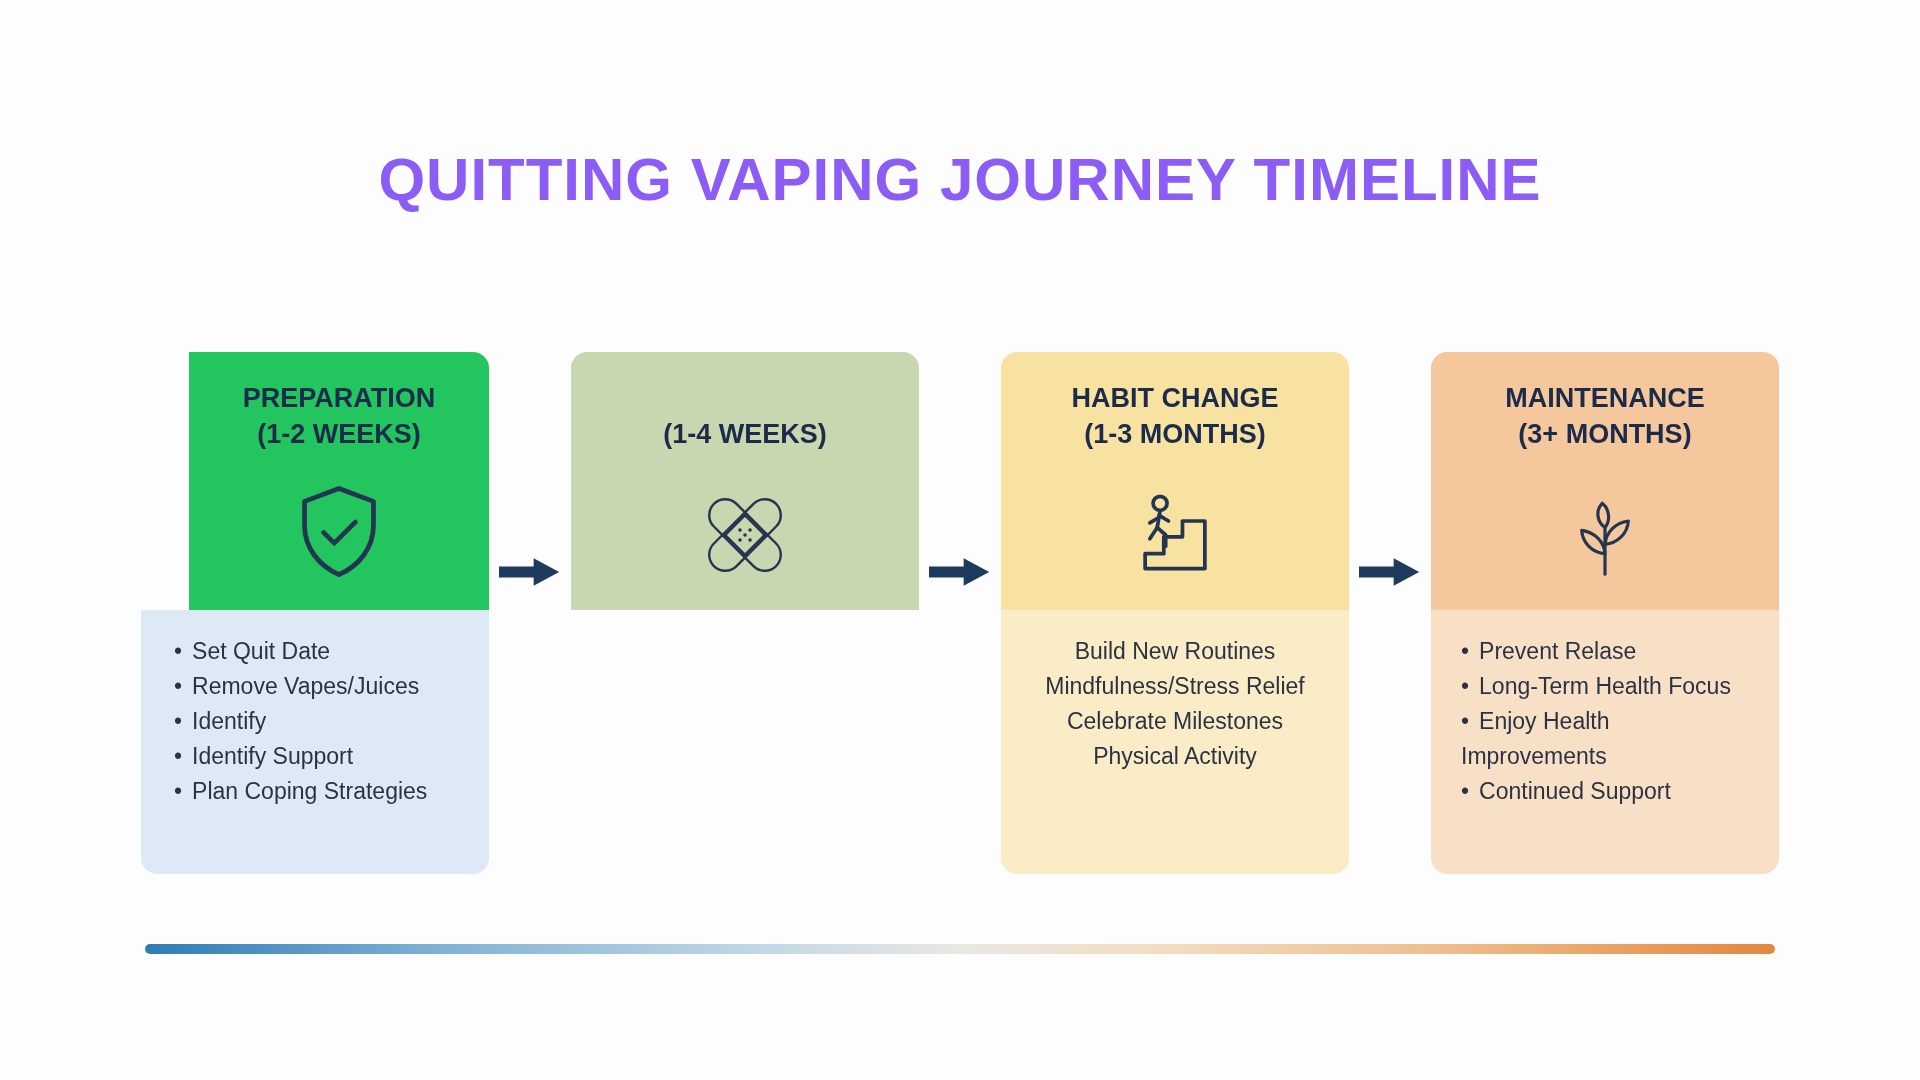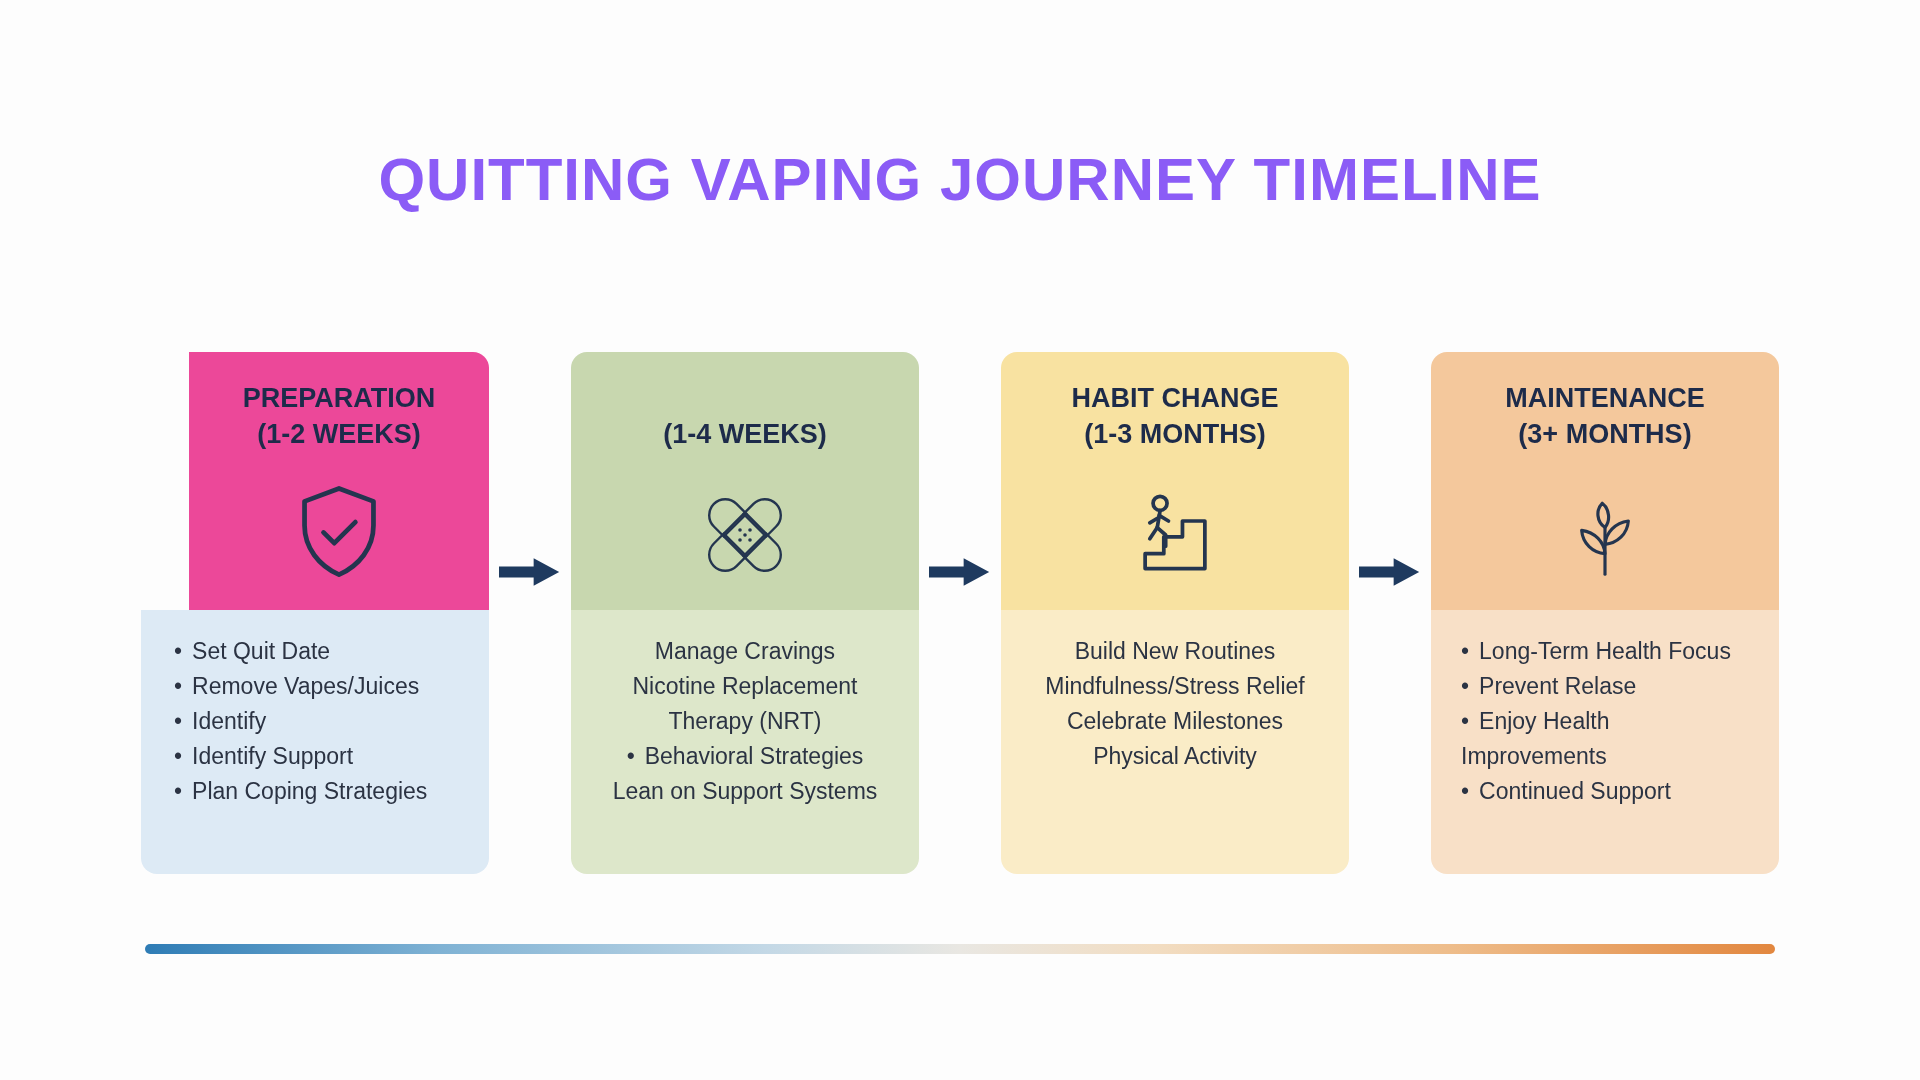--- a/index.html
+++ b/index.html
@@ -90,21 +90,21 @@
 </head>
 <body>
 
 <div class="canvas">
 
   <h1 class="page-title">QUITTING VAPING JOURNEY TIMELINE</h1>
 
   <div class="timeline">
 
     <div class="card">
-      <div class="card-top" style="background: #ec4899; margin-left: 48px;">
+      <div class="card-top" style="background: #22c55e; margin-left: 48px;">
         <div class="stage-title">
           <span>PREPARATION</span><br>
           <span>(1-2 WEEKS)</span>
         </div>
         <div class="icon-wrap">
           <svg width="104" height="112" viewBox="0 0 24 26" fill="none" stroke="currentColor" stroke-width="1.1" stroke-linecap="round" stroke-linejoin="round">
             <path d="M12 2.2l8 3v5.6c0 5.2-3.4 9.4-8 11.4-4.6-2-8-6.2-8-11.4V5.2l8-3z"></path>
             <path d="M8.4 12.4l2.5 2.5 4.9-4.9"></path>
           </svg>
         </div>
@@ -147,28 +147,20 @@
             <g fill="currentColor" stroke="none">
               <circle cx="55" cy="55" r="1.8"></circle>
               <circle cx="65" cy="55" r="1.8"></circle>
               <circle cx="55" cy="65" r="1.8"></circle>
               <circle cx="65" cy="65" r="1.8"></circle>
               <circle cx="60" cy="60" r="1.8"></circle>
             </g>
           </svg>
         </div>
       </div>
-      <div class="card-bottom" style="background: rgb(221, 231, 202);">
-        <ul class="list centered">
-          <li>Manage Cravings</li>
-          <li>Nicotine Replacement Therapy (NRT)</li>
-          <li class="with-bullet">Behavioral Strategies</li>
-          <li>Lean on Support Systems</li>
-        </ul>
-      </div>
     </div>
 
     <div class="arrow">
       <svg width="62" height="40" viewBox="0 0 68 40" fill="currentColor">
         <polygon points="0,14 38,14 38,5 66,20 38,35 38,26 0,26"></polygon>
       </svg>
     </div>
 
     <div class="card">
       <div class="card-top" style="background: rgb(248, 226, 161);">
@@ -214,22 +206,22 @@
           <svg width="112" height="112" viewBox="0 0 120 120" fill="none" stroke="currentColor" stroke-width="3.4" stroke-linecap="round" stroke-linejoin="round">
             <path d="M60 102 C60 88 60 72 60 52"></path>
             <path d="M60 52 C51 46 50 33 57 26 C65 32 66 45 60 52 Z"></path>
             <path d="M60 80 C47 79 36 69 35 55 C49 57 59 67 60 80 Z"></path>
             <path d="M60 70 C73 69 84 59 85 45 C71 47 61 57 60 70 Z"></path>
           </svg>
         </div>
       </div>
       <div class="card-bottom" style="background: rgb(248, 224, 199);">
         <ul class="list bulleted">
+          <li>Prevent Relase</li>
           <li>Long-Term Health Focus</li>
-          <li>Prevent Relase</li>
           <li>Enjoy Health Improvements</li>
           <li>Continued Support</li>
         </ul>
       </div>
     </div>
 
   </div>
 
   <div class="footer-bar"></div>
 

